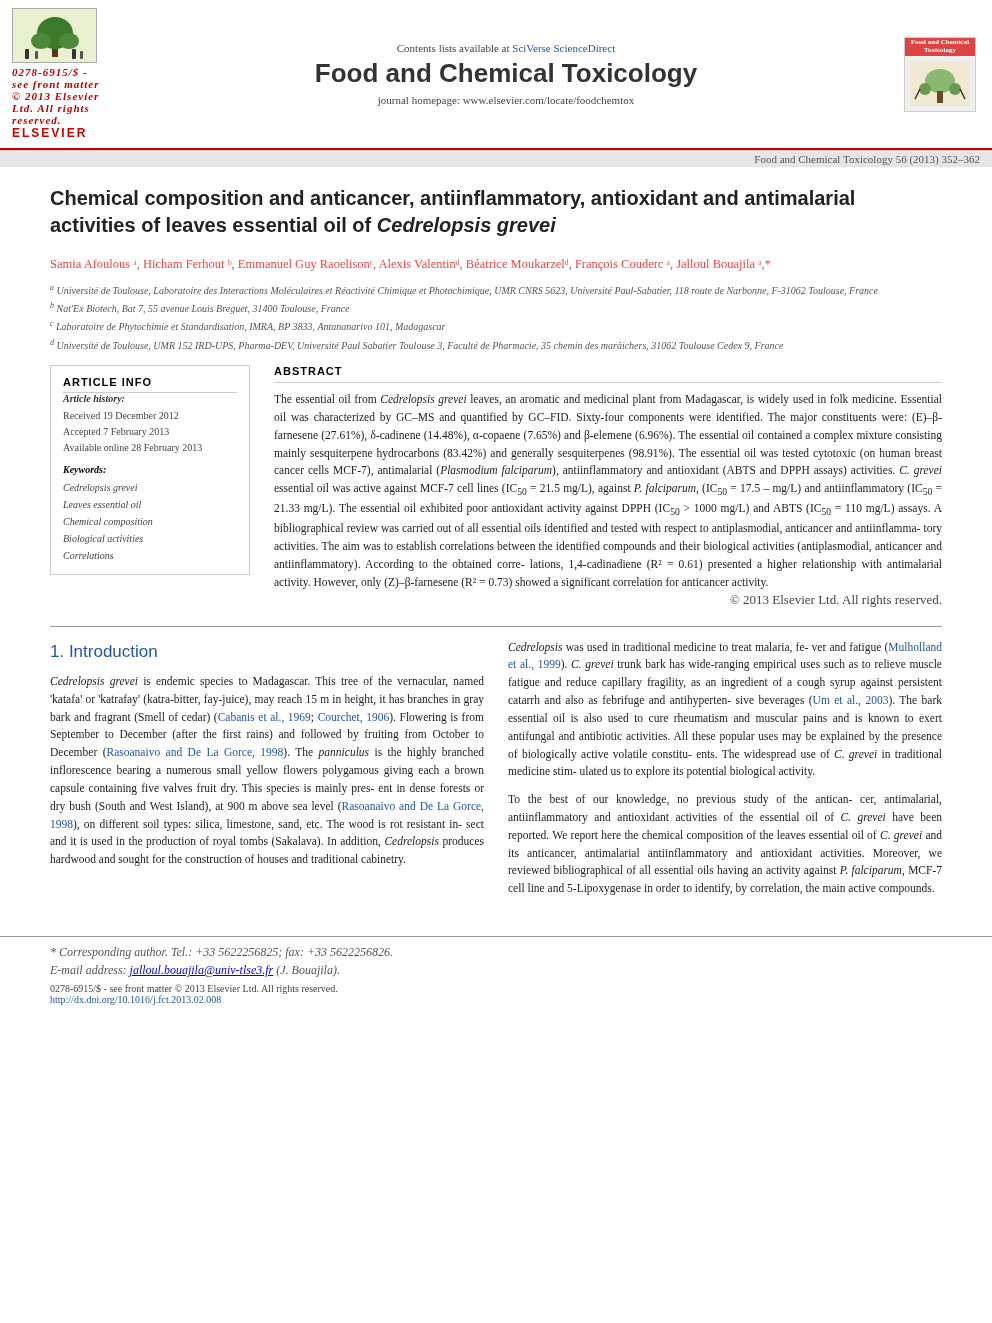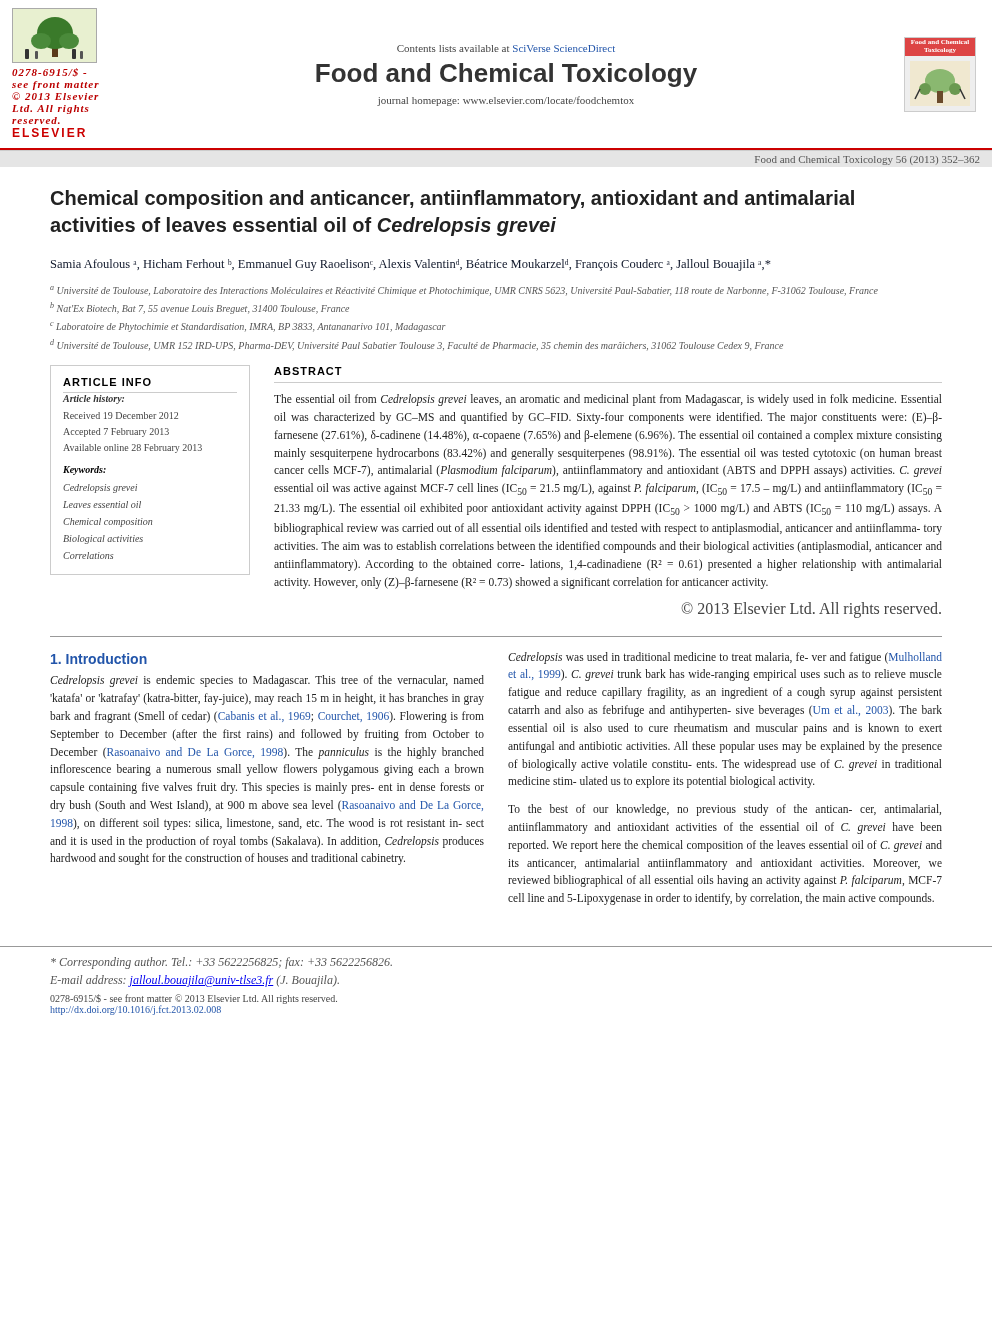--- a/index.html
+++ b/index.html
@@ -148,21 +148,21 @@
       line-height: 1.35;
       margin-bottom: 12px;
       font-family: Arial, sans-serif;
     }
     .article-title em {
       font-style: italic;
     }
     
     .authors {
       font-size: 12.5px;
-      color: #0f172a;
+      color: #ef4444;
       margin-bottom: 8px;
       line-height: 1.5;
       margin-top: 16px;
     }
     
     .affiliations {
       font-size: 10px;
       color: #555;
       margin-bottom: 12px;
       line-height: 1.5;
@@ -245,24 +245,24 @@
     .abstract-text {
       font-size: 11.5px;
       color: #222;
       line-height: 1.55;
       text-align: justify;
     }
     .abstract-text em {
       font-style: italic;
     }
     .copyright-line {
-      font-size: 16px;
+      font-size: 13px;
       color: #444;
       text-align: right;
-      margin-top: 8px;
+      margin-top: 0;
     }
     
     .section-divider {
       border-top: 1px solid #999;
       margin: 18px 0 12px 0;
     }
     .body-two-col {
       display: flex;
       gap: 24px;
       margin-top: 0;
@@ -274,24 +274,24 @@
       line-height: 1.55;
       text-align: justify;
     }
     .body-col p {
       margin-bottom: 10px;
     }
     .body-col em {
       font-style: italic;
     }
     .section-heading {
-      font-size: 14px;
-      font-weight: bold;
+      font-size: 17px;
+      font-weight: normal;
       color: #2255aa;
-      margin-bottom: 2px;
+      margin-bottom: 8px;
       font-family: Arial, sans-serif;
     }
     .body-col a {
       color: #2255aa;
       text-decoration: none;
     }
     
     .footer-bar {
       border-top: 1px solid #999;
       padding: 6px 50px;

